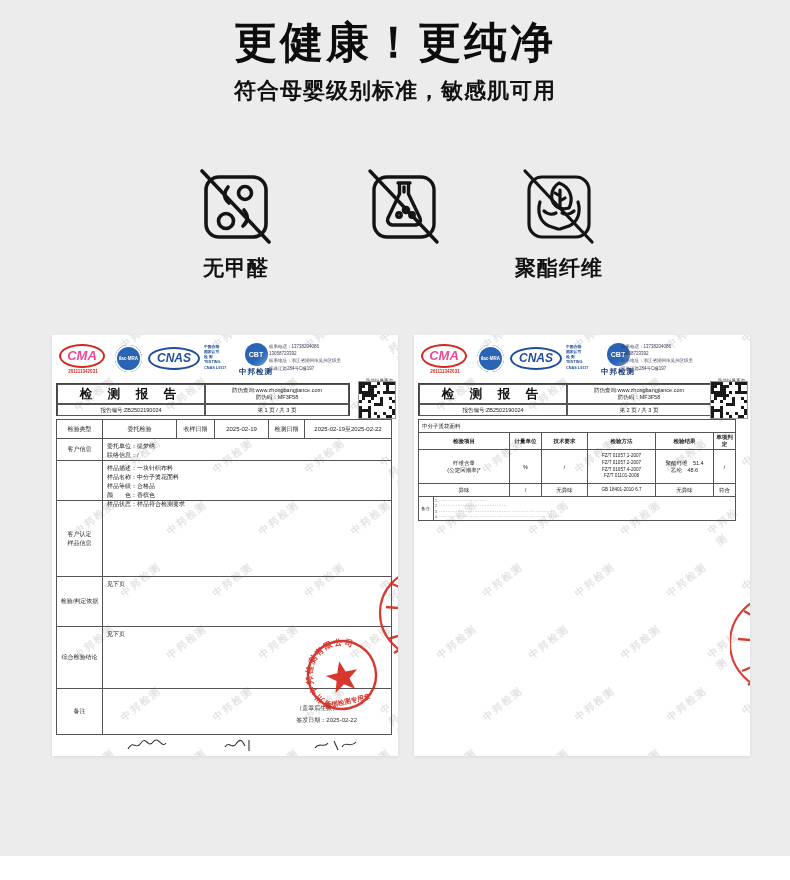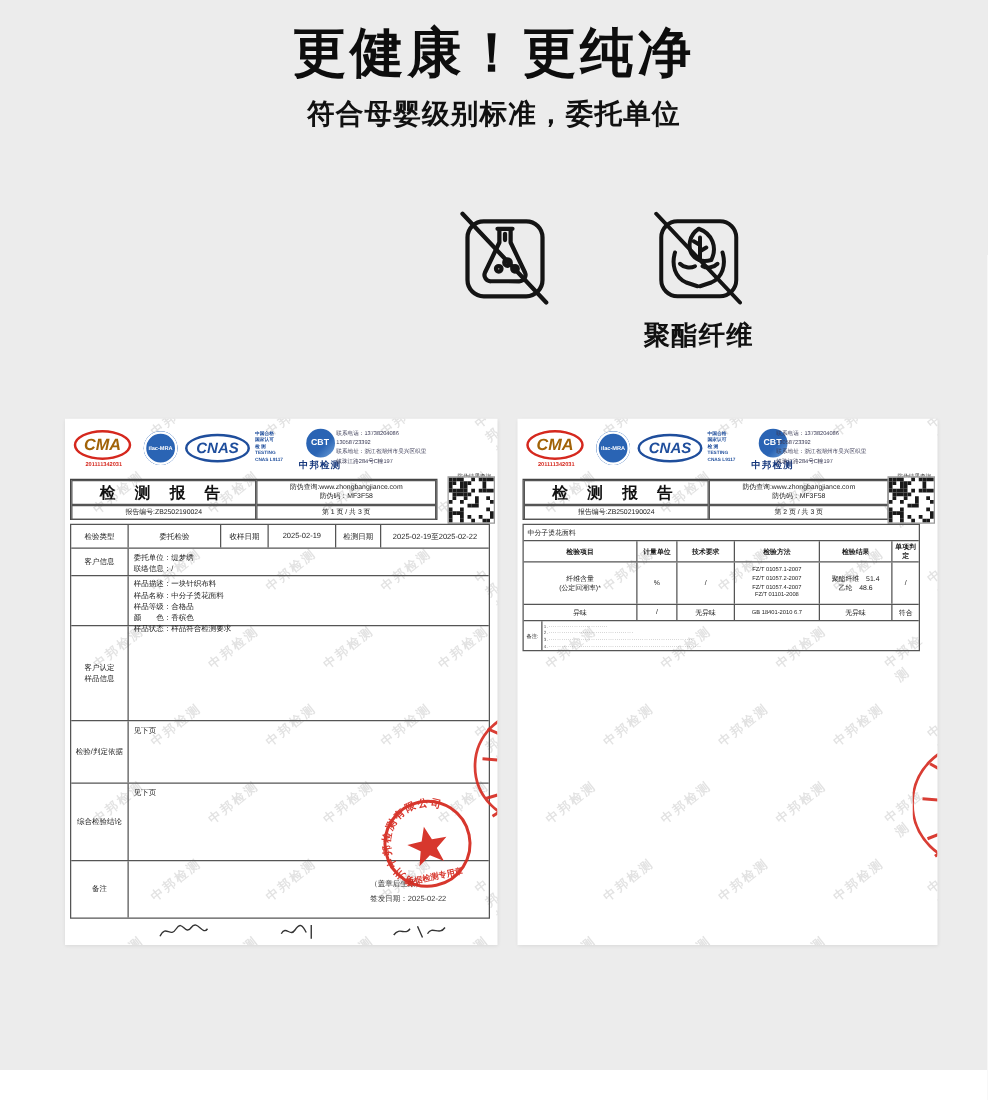--- a/index.html
+++ b/index.html
@@ -21,21 +21,21 @@
 
   
   .doc { position:absolute; top:335px; background:#fff; box-shadow:0 1px 3px rgba(0,0,0,.08); overflow:hidden; }
   .doc-left  { left:52px;  width:346px; height:421px; }
   .doc-right { left:414px; width:336px; height:421px; }
   .wm-layer { position:absolute; inset:0; overflow:hidden; pointer-events:none; }
   .wm-layer span { position:absolute; transform:rotate(-38deg); font-size:10px; font-weight:700; letter-spacing:2px; color:rgba(160,160,160,.30); }
 
   .logo-row { position:absolute; top:7px; left:7px; right:5px; height:40px; }
   .cma-box { position:absolute; left:0; top:2px; width:48px; text-align:center; }
-  .cma-oval { width:46px; height:24px; border:2.5px solid #d5281e; border-radius:50%; color:#a16207; font-weight:900; font-style:italic; font-size:13px; line-height:19px; }
+  .cma-oval { width:46px; height:24px; border:2.5px solid #d5281e; border-radius:50%; color:#ec4899; font-weight:900; font-style:italic; font-size:13px; line-height:19px; }
   .cma-no { font-size:4.5px; color:#d5281e; font-weight:700; margin-top:1px; }
   .ilac { position:absolute; left:56px; top:3px; width:27px; height:27px; border-radius:50%; background:#2a64b4; color:#fff; font-size:4.5px; font-weight:700; display:flex; align-items:center; justify-content:center; box-shadow:inset 0 0 0 2px #fff, inset 0 0 0 3px #2a64b4; }
   .cnas-oval { position:absolute; left:89px; top:5px; width:52px; height:23px; border:2.5px solid #1f4e9c; border-radius:50%; color:#1f4e9c; font-weight:900; font-style:italic; font-size:12px; text-align:center; line-height:18px; }
   .cnas-cap { position:absolute; left:145px; top:3px; font-size:3.8px; line-height:1.35; color:#1f4e9c; font-weight:700; }
   .cbt-box { position:absolute; left:176px; top:1px; width:42px; text-align:center; }
   .cbt-circle { width:23px; height:23px; margin:0 auto; border-radius:50%; background:linear-gradient(135deg,#2a64b4 60%,#6fa0d8); color:#fff; font-size:7px; font-weight:900; line-height:23px; }
   .cbt-name { font-size:7.5px; font-weight:900; color:#15377c; letter-spacing:1px; margin-top:1px; }
   .contact { position:absolute; right:32px; top:1px; width:92px; font-size:4.5px; line-height:1.6; color:#3a3a55; }
   .antifake-hint { position:absolute; right:0; top:36px; font-size:4.5px; color:#444; }
 
@@ -77,22 +77,35 @@
   .fnote-lab { width:14px; flex:none; font-size:4.2px; }
   .fnote { font-size:3.6px; line-height:1.5; color:#555; letter-spacing:.5px; }
 </style>
 </head>
 <body>
 
 <div class="canvas">
   <div class="gray-bg"></div>
 
   <div class="abs main-title">更健康！更纯净</div>
-  <div class="abs sub1">符合母婴级别标准，委托单位</div>
-
+  <div class="abs sub1">符合母婴级别标准，敏感肌可用</div>
+
+  <div class="abs badge" style="left:180px;">
+    <span>
+      <svg width="78" height="78" viewBox="0 0 78 78" fill="none" stroke="#141414" stroke-width="3.6" stroke-linecap="round" stroke-linejoin="round">
+        <rect x="9" y="9" width="60" height="60" rx="13"></rect>
+        <circle cx="48" cy="25" r="6.5"></circle>
+        <circle cx="29" cy="53" r="7.5"></circle>
+        <path d="M31 19 q-7 9 1 16"></path>
+        <path d="M47 42 q7 9 -1 16"></path>
+        <path d="M5 3 L72 74"></path>
+      </svg>
+    </span>
+    <div class="badge-label">无甲醛</div>
+  </div>
 
   <div class="abs badge" style="left:348px;">
     <span>
       <svg width="78" height="78" viewBox="0 0 78 78" fill="none" stroke="#141414" stroke-width="3.4" stroke-linecap="round" stroke-linejoin="round">
         <rect x="9" y="9" width="60" height="60" rx="13"></rect>
         <path d="M33 15 h12 M34.5 15 v11 L23 50 a5 5 0 0 0 4.6 7 h22.8 a5 5 0 0 0 4.6 -7 L43.5 26 v-11"></path>
         <path d="M39 19 v5"></path>
         <circle cx="34" cy="47" r="2.2"></circle>
         <circle cx="41" cy="42" r="2.6"></circle>
         <circle cx="47" cy="47" r="2.2"></circle>

